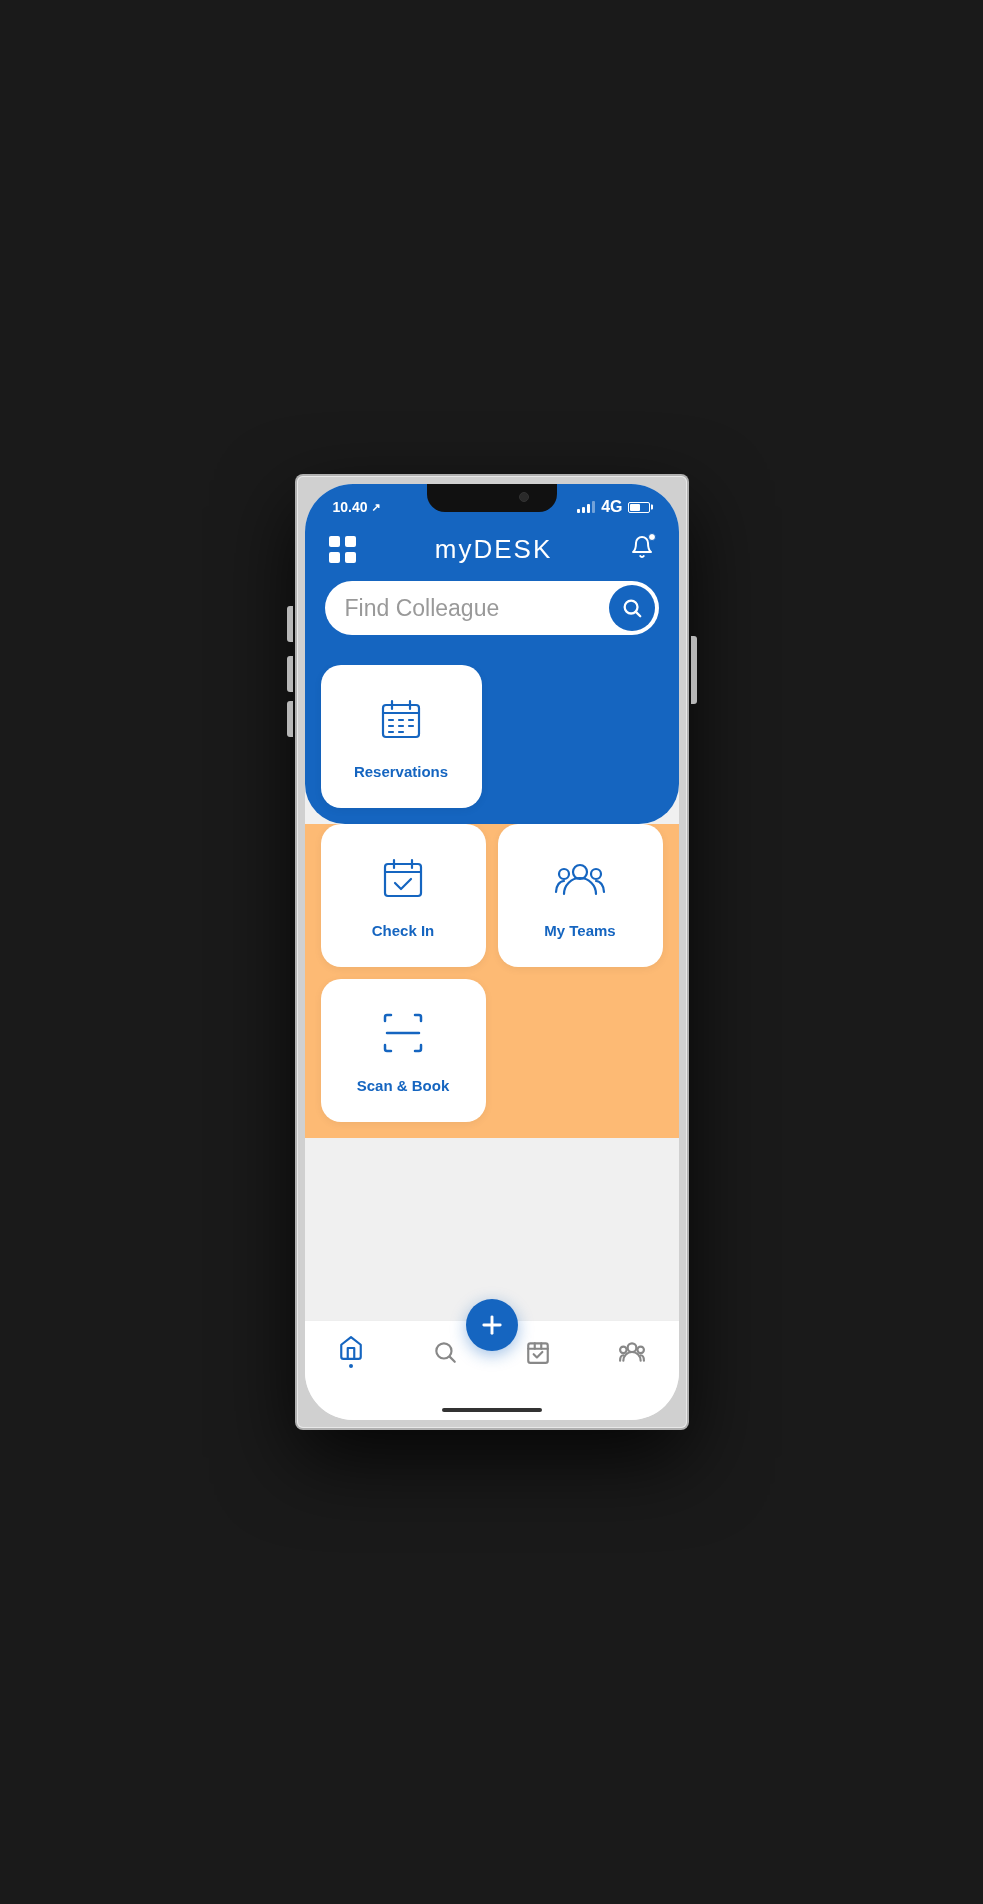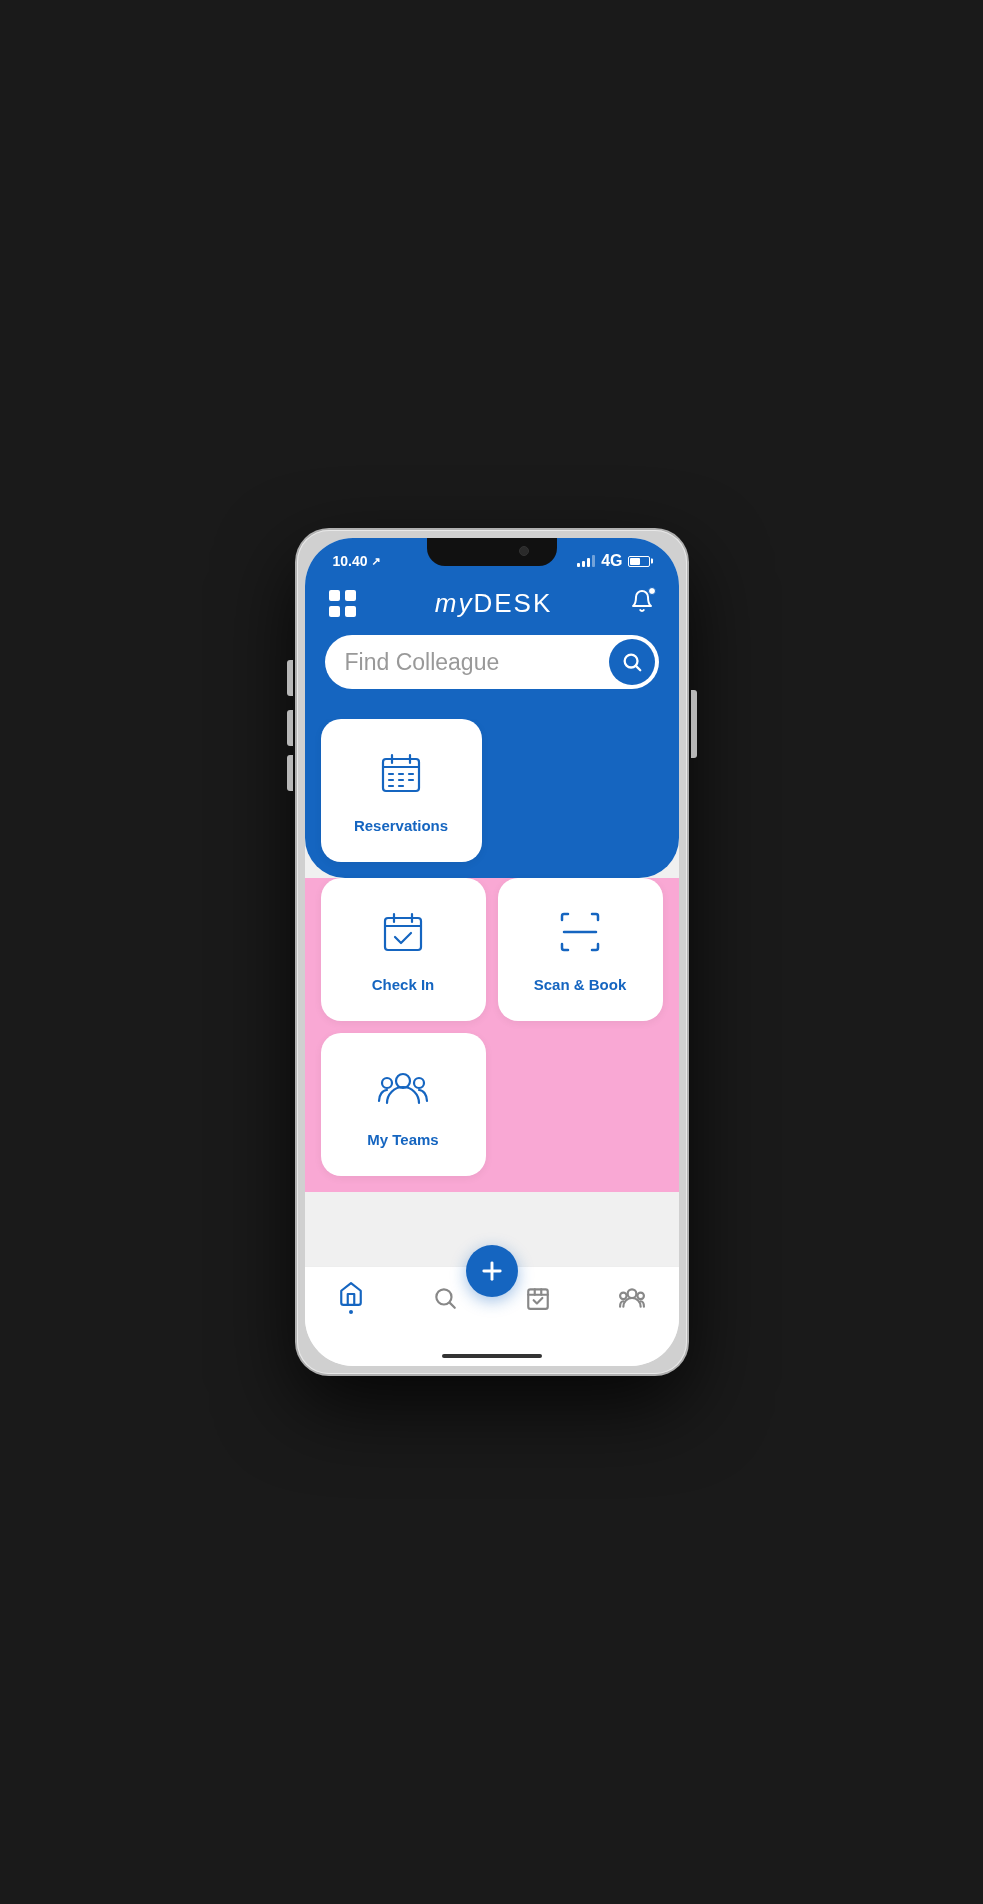--- a/index.html
+++ b/index.html
@@ -7,23 +7,23 @@
       background: #1a1a1a;
       display: flex;
       justify-content: center;
       align-items: center;
       min-height: 100vh;
       font-family: -apple-system, BlinkMacSystemFont, 'Segoe UI', sans-serif;
     }
 
     .phone-outer {
       width: 390px;
-      height: 844px;
+      height: 952px;
       background: #d0d0d0;
-      border-radius: 32px;
+      border-radius: 6px;
       padding: 8px;
       box-shadow: 0 0 0 2px #b0b0b0, 0 30px 80px rgba(0,0,0,0.8), inset 0 0 0 1px #e8e8e8;
       position: relative;
     }
 
     .phone-inner {
       width: 100%;
       height: 100%;
       background: #f2f2f2;
       border-radius: 48px;
@@ -179,21 +179,20 @@
 
     .app-logo {
       color: white;
       font-size: 26px;
       font-weight: 300;
       letter-spacing: 2px;
       font-family: 'Arial Rounded MT Bold', Arial, sans-serif;
     }
     .app-logo .my {
       font-weight: 400;
-      font-style: italic;
     }
     .app-logo .desk {
       font-weight: 400;
       text-transform: uppercase;
     }
 
     .bell-icon {
       position: relative;
       color: white;
       font-size: 22px;
@@ -284,21 +283,21 @@
       font-weight: 600;
       text-align: center;
     }
 
     
     .tiles-bottom {
       display: grid;
       grid-template-columns: 1fr 1fr;
       gap: 12px;
       padding: 0 16px 16px;
-      background: #f9a8d4;
+      background: #fdba74;
     }
 
     
     .bottom-nav {
       background: white;
       border-top: 1px solid #eee;
       display: flex;
       justify-content: space-around;
       align-items: center;
       padding: 10px 0 20px;
@@ -467,45 +466,45 @@
                 <line x1="17" y1="8" x2="17" y2="16"></line>
                 <line x1="35" y1="8" x2="35" y2="16"></line>
                 <polyline points="18,31 24,37 34,27"></polyline>
               </svg>
             </div>
             <span class="tile-label">Check In</span>
           </div>
 
           <div class="tile">
             <div class="tile-icon">
-              <svg class="icon" viewBox="0 0 52 52" fill="none" stroke="#1565C0" stroke-width="2.5" stroke-linecap="round" stroke-linejoin="round">
-                <path d="M14 8H10a2 2 0 0 0-2 2v4"></path>
-                <path d="M38 8h4a2 2 0 0 1 2 2v4"></path>
-                <path d="M14 44H10a2 2 0 0 1-2-2v-4"></path>
-                <path d="M38 44h4a2 2 0 0 0 2-2v-4"></path>
-                <line x1="10" y1="26" x2="42" y2="26"></line>
-              </svg>
-            </div>
-            <span class="tile-label">Scan &amp; Book</span>
-          </div>
-
-          <div class="tile">
-            <div class="tile-icon">
               <svg class="icon" viewBox="0 0 52 52" fill="none" stroke="#1565C0" stroke-width="2.2" stroke-linecap="round" stroke-linejoin="round">
                 <circle cx="26" cy="20" r="7"></circle>
                 <path d="M10 42c0-8.84 7.16-16 16-16s16 7.16 16 16"></path>
                 <circle cx="10" cy="22" r="5"></circle>
                 <path d="M2 40c0-6 3.58-11 8-11"></path>
                 <circle cx="42" cy="22" r="5"></circle>
                 <path d="M50 40c0-6-3.58-11-8-11"></path>
               </svg>
             </div>
             <span class="tile-label">My Teams</span>
           </div>
 
+          <div class="tile">
+            <div class="tile-icon">
+              <svg class="icon" viewBox="0 0 52 52" fill="none" stroke="#1565C0" stroke-width="2.5" stroke-linecap="round" stroke-linejoin="round">
+                <path d="M14 8H10a2 2 0 0 0-2 2v4"></path>
+                <path d="M38 8h4a2 2 0 0 1 2 2v4"></path>
+                <path d="M14 44H10a2 2 0 0 1-2-2v-4"></path>
+                <path d="M38 44h4a2 2 0 0 0 2-2v-4"></path>
+                <line x1="10" y1="26" x2="42" y2="26"></line>
+              </svg>
+            </div>
+            <span class="tile-label">Scan &amp; Book</span>
+          </div>
+
           <div style="background:transparent;"></div>
         </div>
 
       </div>
 
       <div class="bottom-nav">
         <div class="nav-item">
           <svg width="26" height="26" viewBox="0 0 24 24" fill="none" stroke="#1565C0" stroke-width="2" stroke-linecap="round" stroke-linejoin="round">
             <path d="M3 9l9-7 9 7v11a2 2 0 0 1-2 2H5a2 2 0 0 1-2-2z"></path>
             <polyline points="9 22 9 12 15 12 15 22"></polyline>

